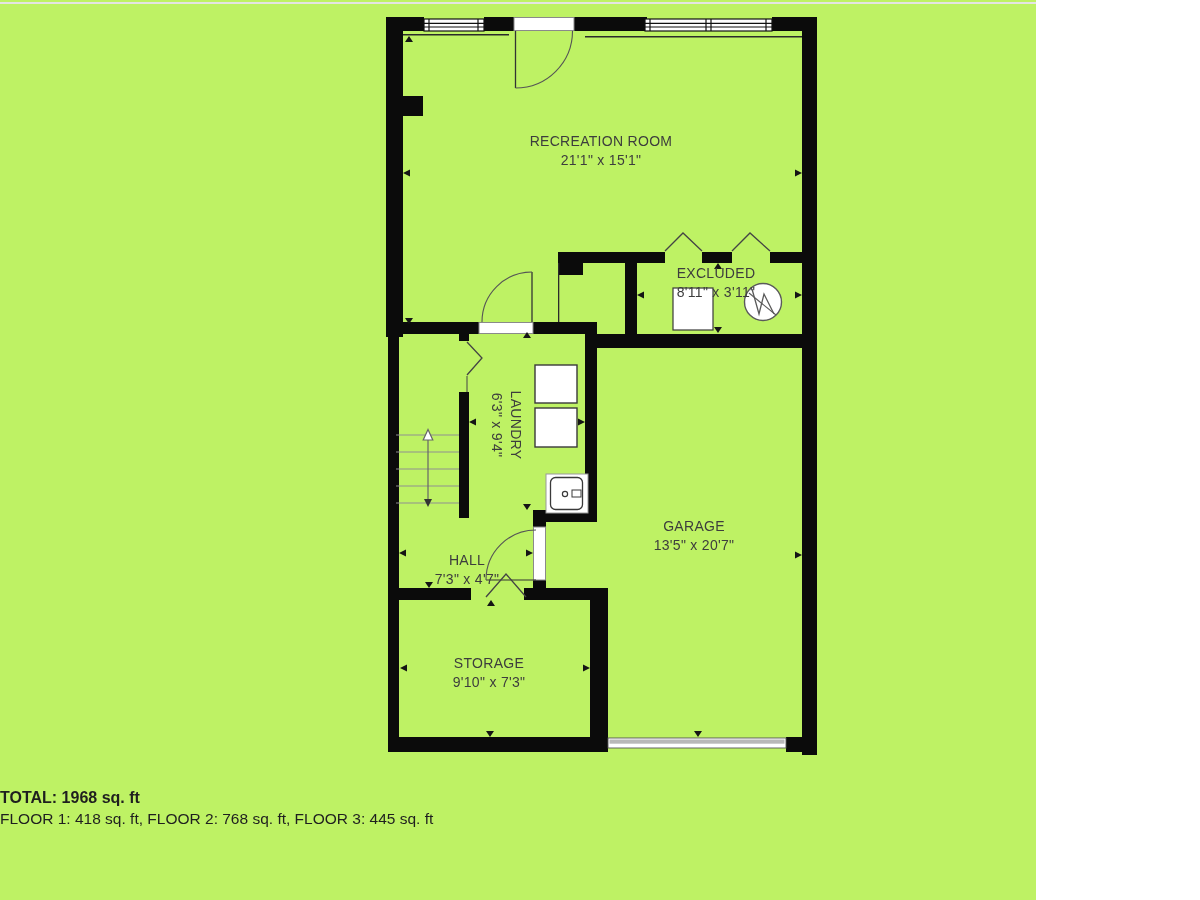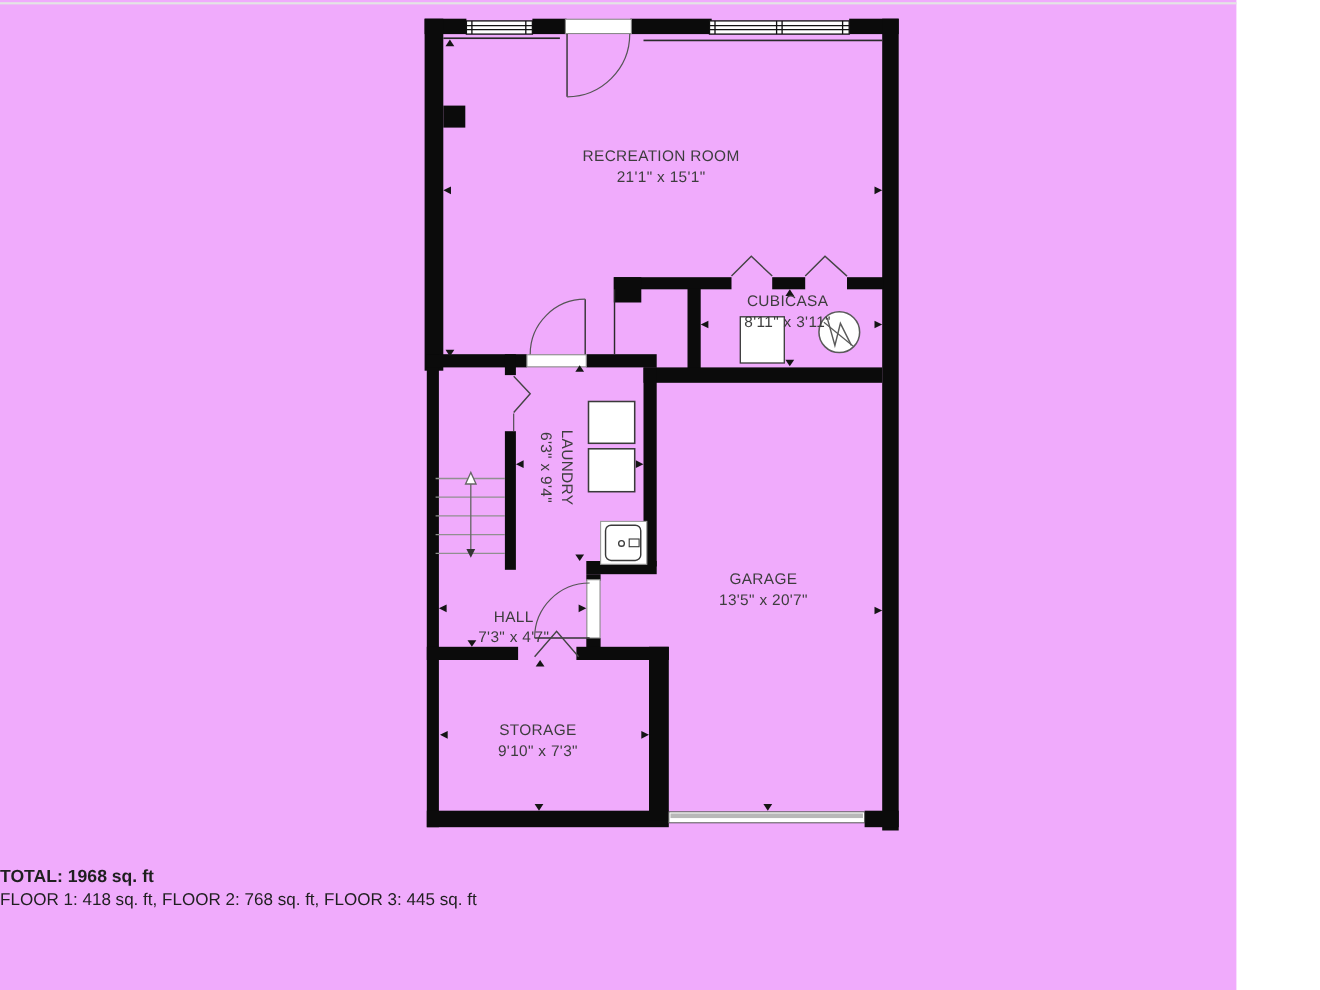--- a/index.html
+++ b/index.html
@@ -1,16 +1,16 @@
 <!DOCTYPE html>
 <html><head>
 <meta charset="utf-8">
 <style>
   html,body{margin:0;padding:0;background:#ffffff;}
-  .page{position:relative;width:1124px;height:900px;background:#f0abfc;overflow:hidden;
+  .page{position:relative;width:1036px;height:900px;background:#bef264;overflow:hidden;
         font-family:"Liberation Sans", sans-serif;}
   svg{position:absolute;left:0;top:0;}
   .room-label{position:absolute;transform:translateX(-50%);text-align:center;
               color:#3d3d3d;font-size:14px;line-height:19px;white-space:nowrap;
               letter-spacing:.3px;}
   .room-label.vertical{transform:translate(-50%,-50%) rotate(90deg);}
   .summary{position:absolute;left:0;width:1200px;color:#1f1f1f;}
   .summary.total{font-weight:bold;font-size:16px;}
   .summary.line{font-size:15.5px;}
   .summary.fineprint{font-size:8px;color:#3f3f3f;letter-spacing:.3px;}
@@ -169,21 +169,21 @@
       <polygon points="802,555 795,551.5 795,558.5"></polygon>
       <polygon points="698,737 694,731 702,731"></polygon>
     </g>
   </svg>
 
   <div class="room-label" style="left:601px;top:132px">
     <div>RECREATION ROOM</div>
     <div>21'1" x 15'1"</div>
   </div>
   <div class="room-label" style="left:716px;top:264px">
-    <div>CUBICASA</div>
+    <div>EXCLUDED</div>
     <div>8'11" x 3'11"</div>
   </div>
   <div class="room-label vertical" style="left:506px;top:425px">
     <div>LAUNDRY</div>
     <div>6'3" x 9'4"</div>
   </div>
   <div class="room-label" style="left:694px;top:517px">
     <div>GARAGE</div>
     <div>13'5" x 20'7"</div>
   </div>

